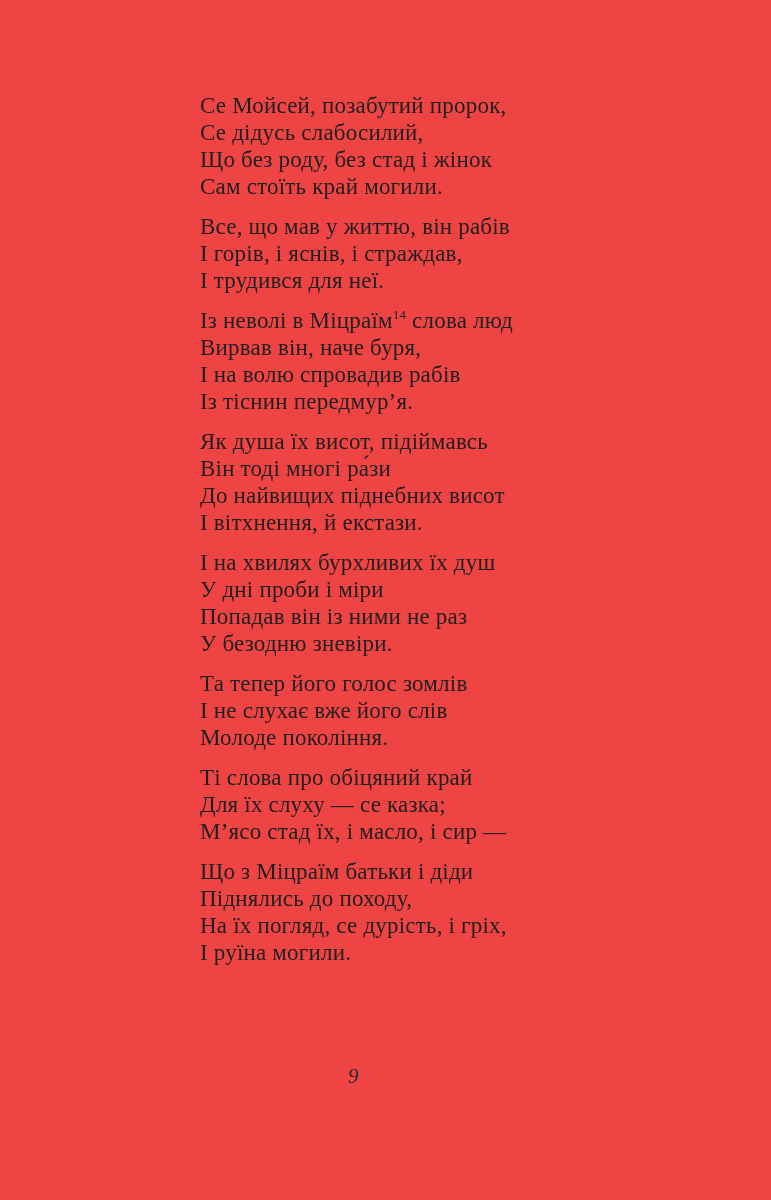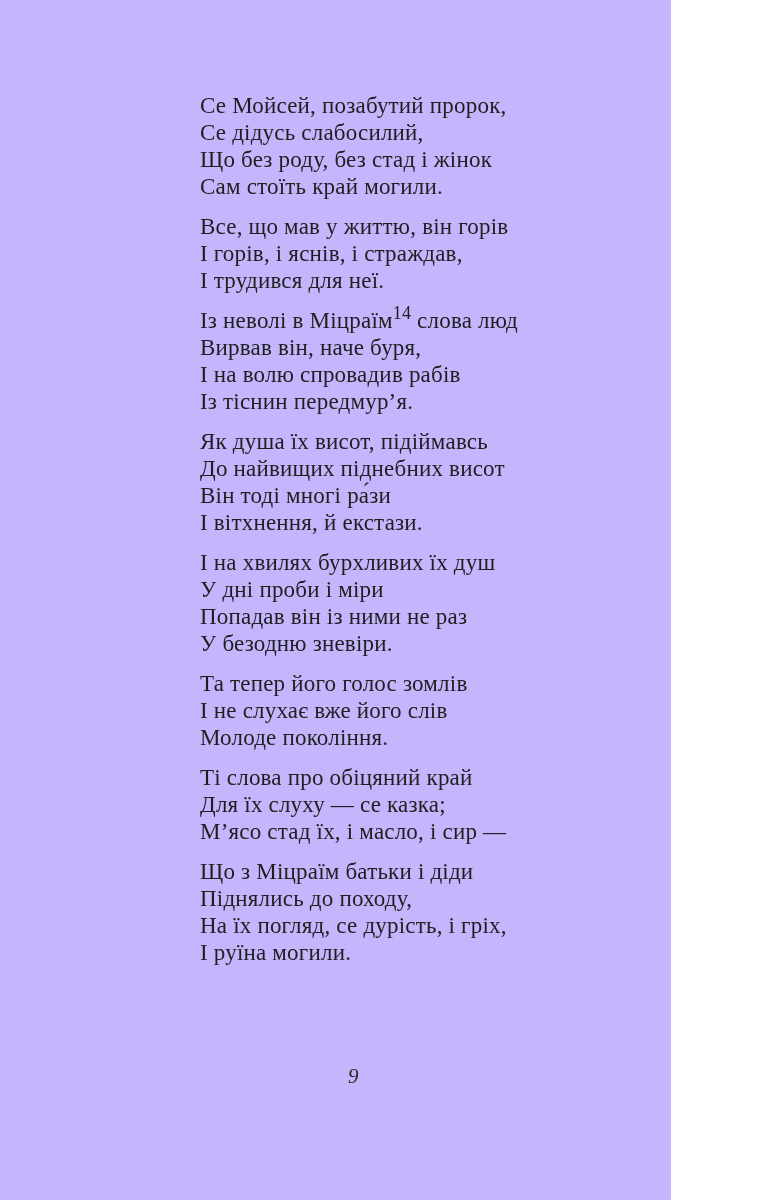--- a/index.html
+++ b/index.html
@@ -2,23 +2,23 @@
 <html><head>
 <meta charset="utf-8">
 <style>
   html, body {
     margin: 0;
     padding: 0;
     background: #ffffff;
   }
   .page {
     position: relative;
-    width: 671px;
+    width: 771px;
     height: 1200px;
-    background: #c4b5fd;
+    background: #ef4444;
     overflow: hidden;
     font-family: "Liberation Serif", "DejaVu Serif", serif;
     color: #1f1f1f;
   }
   .poem {
     position: absolute;
     left: 200px;
     top: 92px;
     width: 420px;
   }
@@ -27,21 +27,21 @@
   }
   .line {
     margin: 0;
     padding: 0;
     font-size: 23px;
     line-height: 27px;
     white-space: nowrap;
     letter-spacing: 0.2px;
   }
   .line sup {
-    font-size: 18px;
+    font-size: 13px;
     line-height: 0;
     vertical-align: super;
   }
   .page-number {
     position: absolute;
     left: 348px;
     top: 1064px;
     font-size: 21px;
     font-style: italic;
     color: #2a2a2a;
@@ -55,36 +55,36 @@
   <div class="poem">
 
     <div class="stanza">
       <p class="line">Се Мойсей, позабутий пророк,</p>
       <p class="line">Се дідусь слабосилий,</p>
       <p class="line">Що без роду, без стад і жінок</p>
       <p class="line">Сам стоїть край могили.</p>
     </div>
 
     <div class="stanza">
-      <p class="line">Все, що мав у життю, він горів</p>
+      <p class="line">Все, що мав у життю, він рабів</p>
       <p class="line">І горів, і яснів, і страждав,</p>
       <p class="line">І трудився для неї.</p>
     </div>
 
     <div class="stanza">
       <p class="line"><span>Із неволі в Міцраїм</span><sup>14</sup><span> слова люд</span></p>
       <p class="line">Вирвав він, наче буря,</p>
       <p class="line">І на волю спровадив рабів</p>
       <p class="line">Із тіснин передмур’я.</p>
     </div>
 
     <div class="stanza">
       <p class="line">Як душа їх висот, підіймавсь</p>
+      <p class="line">Він тоді многі ра́зи</p>
       <p class="line">До найвищих піднебних висот</p>
-      <p class="line">Він тоді многі ра́зи</p>
       <p class="line">І вітхнення, й екстази.</p>
     </div>
 
     <div class="stanza">
       <p class="line">І на хвилях бурхливих їх душ</p>
       <p class="line">У дні проби і міри</p>
       <p class="line">Попадав він із ними не раз</p>
       <p class="line">У безодню зневіри.</p>
     </div>
 

